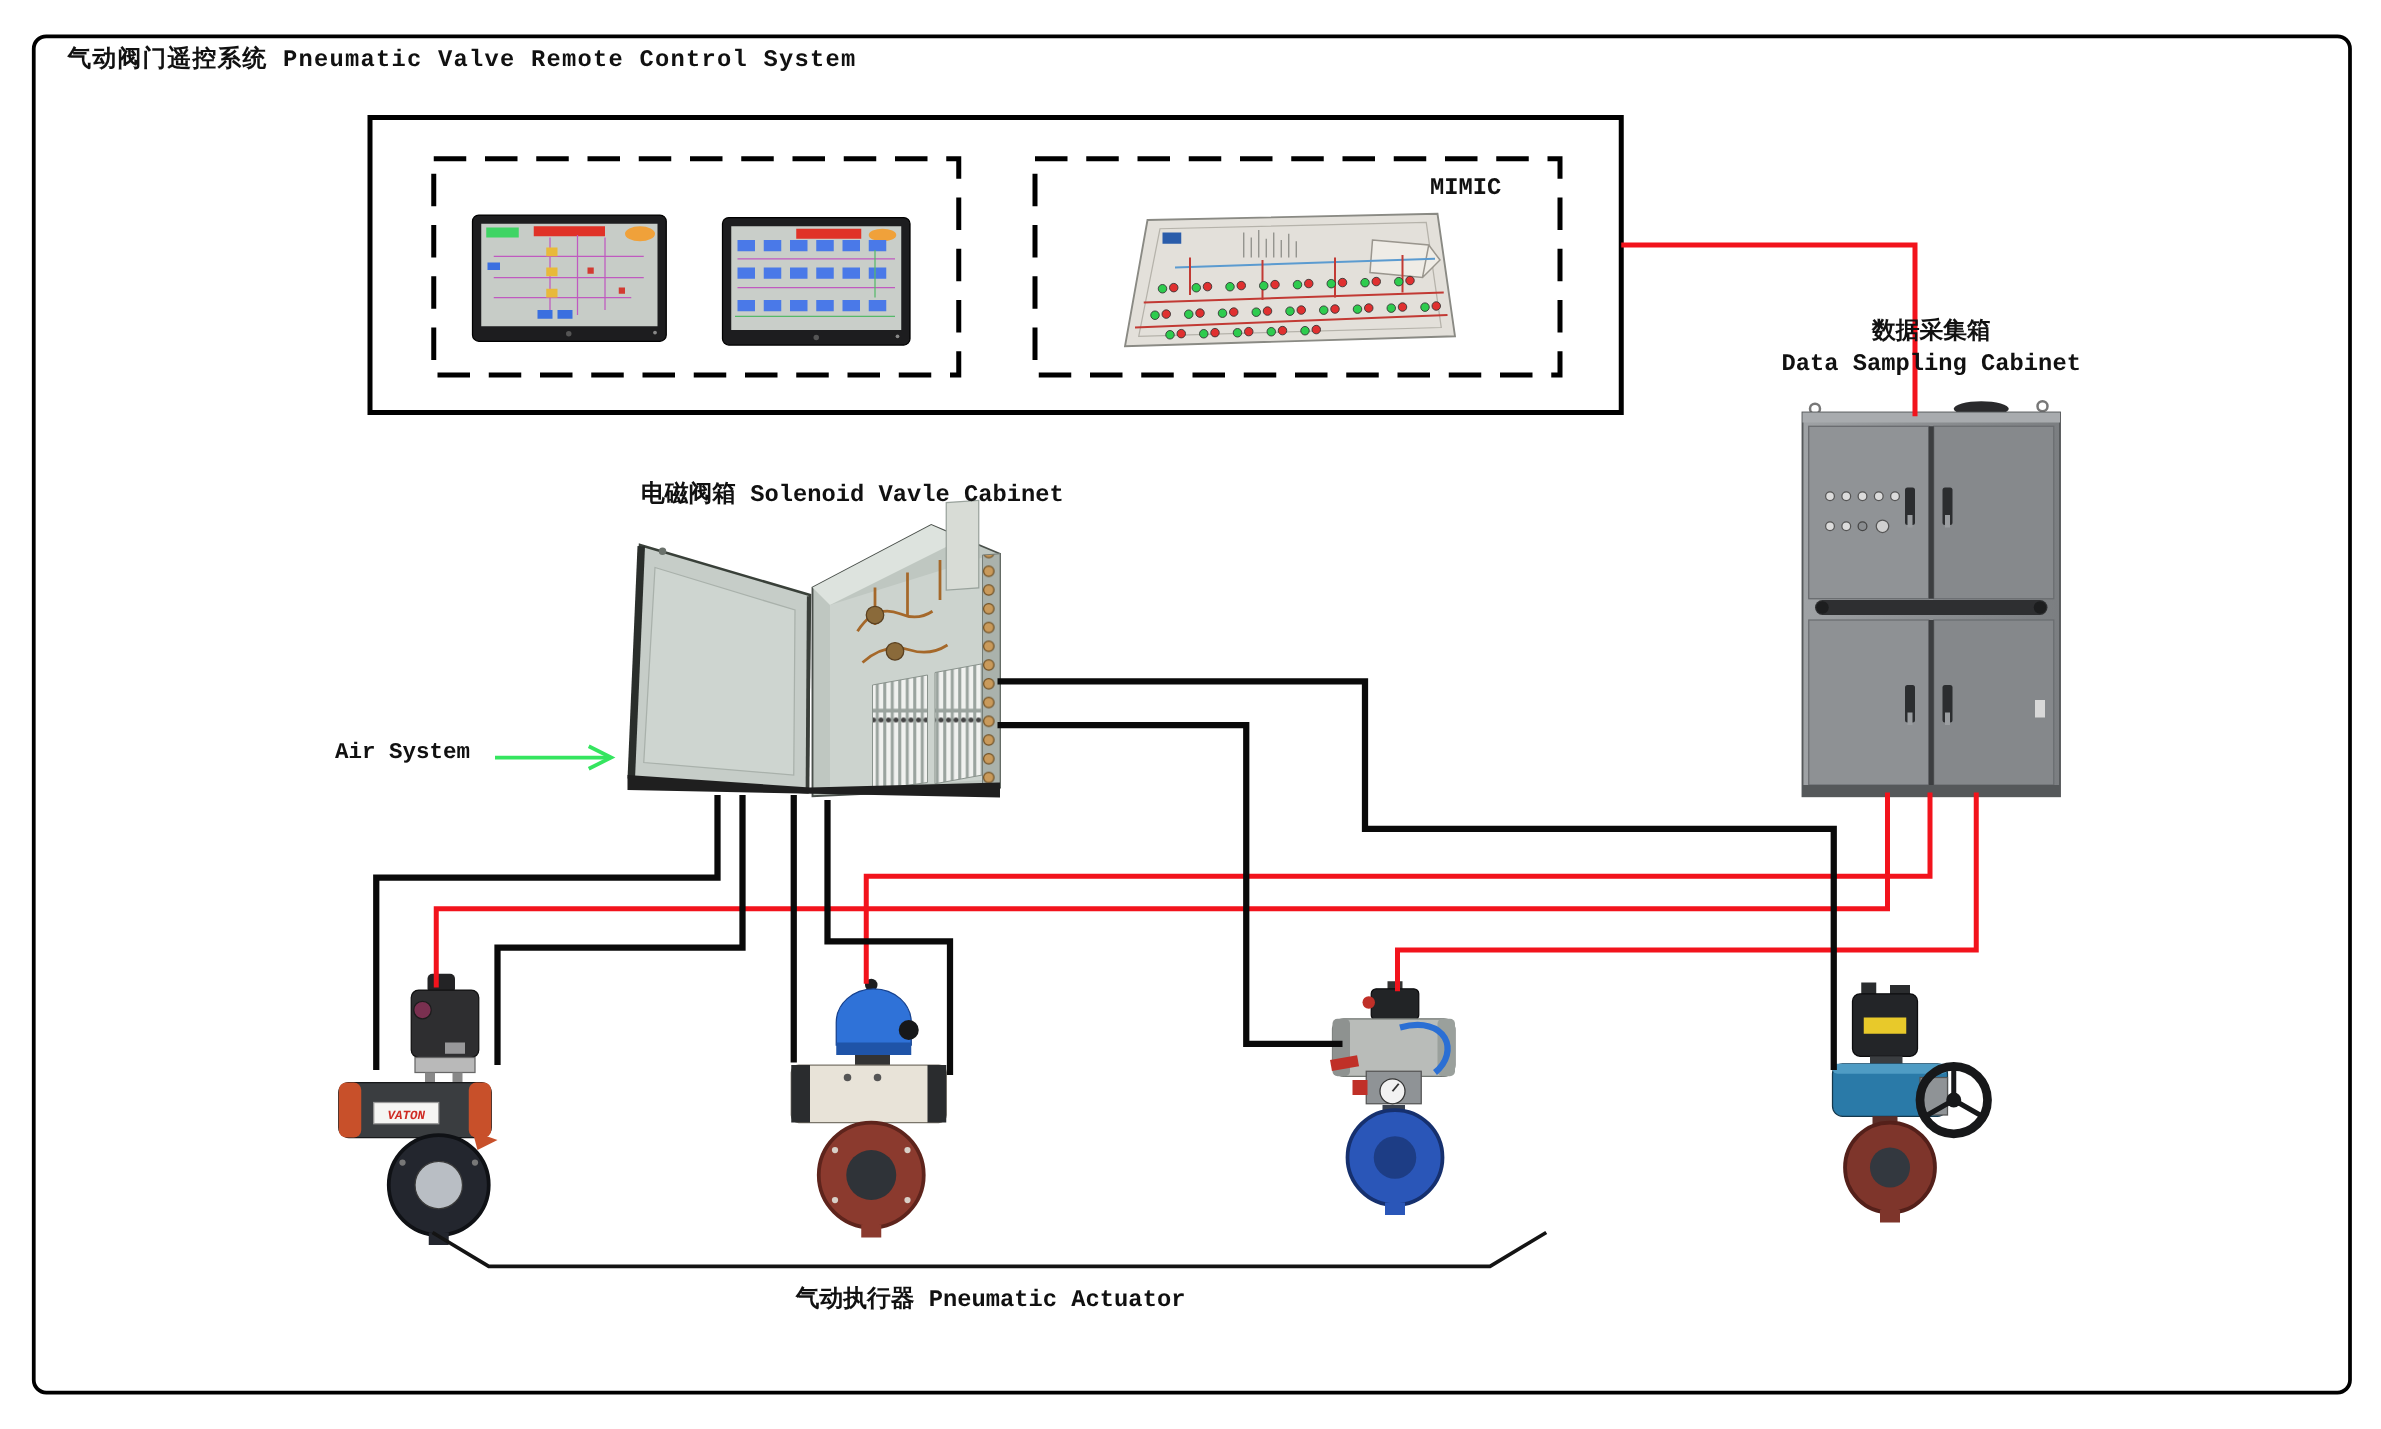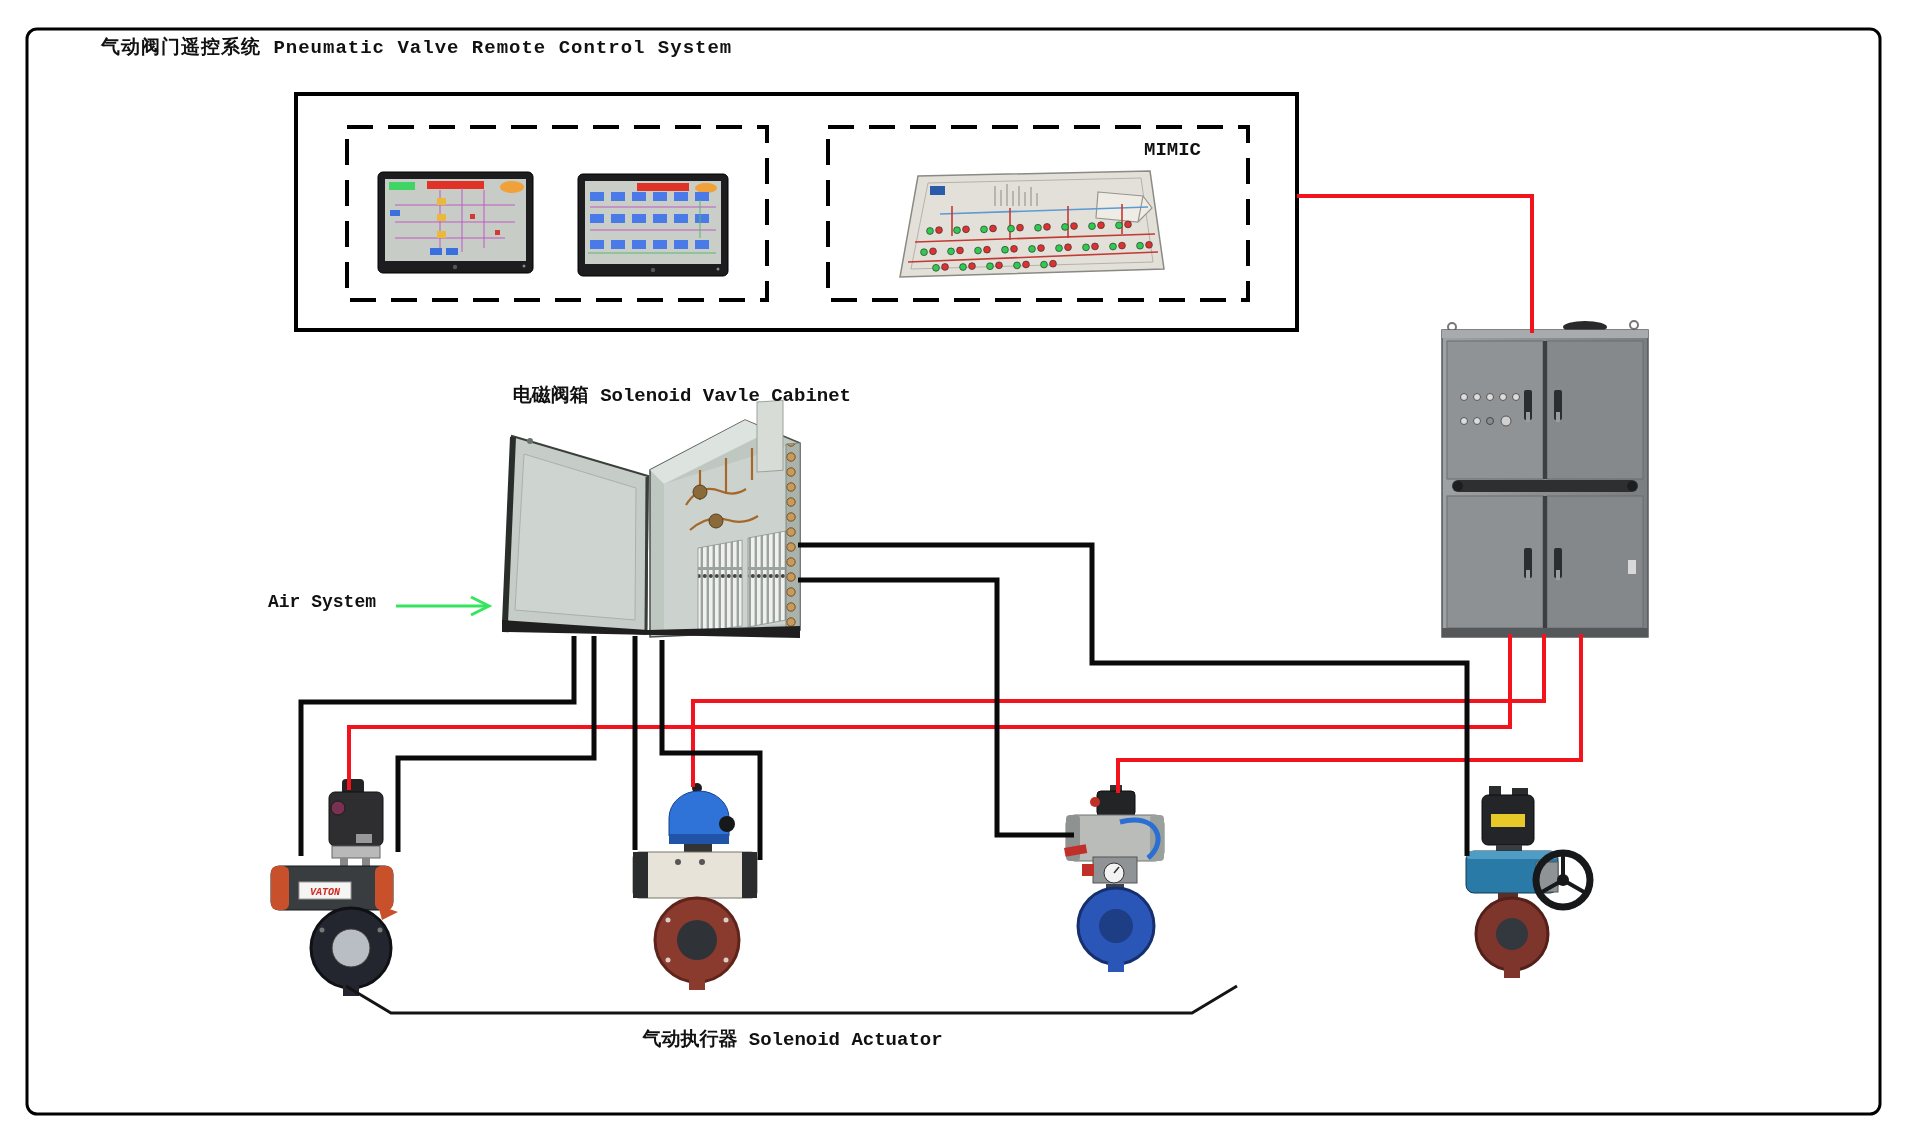--- a/index.html
+++ b/index.html
@@ -3,21 +3,21 @@
 <meta charset="utf-8">
 <style>
   html,body { margin:0; padding:0; background:#fff; }
   .canvas {
     position:relative; width:1905px; height:1143px; background:#ffffff;
     overflow:hidden; font-family:"Liberation Mono","DejaVu Sans Mono",monospace;
   }
   svg.layer { position:absolute; left:0; top:0; }
   .label { position:absolute; color:#111; white-space:nowrap; z-index:5; }
   .label.center { text-align:center; white-space:normal; }
-  #title-label     { left:54px;  top:34px;  font-size:19px; letter-spacing:1px; font-weight:600;margin-left:47px;}
+  #title-label     { left:54px;  top:34px;  font-size:19px; letter-spacing:1px; font-weight:600;}
   #cs-label        { left:347px; top:139px; width:420px; font-size:19px; text-align:center; font-weight:600;}
   #mimic-label     { left:781px; top:139px; width:420px; font-size:19px; text-align:right; font-weight:600;}
   #dsc-label       { left:1385px;top:252px; width:320px; font-size:19px; line-height:26px; text-align:center; font-weight:600;}
   #svc-label       { left:451px; top:382px; width:400px; font-size:19px; text-align:right; font-weight:600;}
   #air-label       { left:268px; top:592px; font-size:18px; font-weight:600;}
   #act-label       { left:620px; top:1026px; width:345px; font-size:19px; text-align:center; font-weight:600;}
 </style>
 </head>
 <body>
 
@@ -347,16 +347,20 @@
         <polyline points="594,636 594,758 398,758 398,852" fill="none" stroke="#0a0a0a" stroke-width="5"></polyline>
         <polyline points="635,636 635,850" fill="none" stroke="#0a0a0a" stroke-width="5"></polyline>
         <polyline points="662,640 662,753 760,753 760,860" fill="none" stroke="#0a0a0a" stroke-width="5"></polyline>
         <polyline points="798,545 1092,545 1092,663 1467,663 1467,856" fill="none" stroke="#0a0a0a" stroke-width="5"></polyline>
         <polyline points="798,580 997,580 997,835 1074,835" fill="none" stroke="#0a0a0a" stroke-width="5"></polyline>
       </g>
   </svg>
 
   <div class="label" id="title-label">气动阀门遥控系统 Pneumatic Valve Remote Control System</div>
   <div class="label" id="mimic-label">MIMIC</div>
+  <div class="label center" id="dsc-label">
+    <div>数据采集箱</div>
+    <div>Data Sampling Cabinet</div>
+  </div>
   <div class="label" id="svc-label">电磁阀箱 Solenoid Vavle Cabinet</div>
   <div class="label" id="air-label">Air System</div>
-  <div class="label" id="act-label">气动执行器 Solenoid Actuator</div>
+  <div class="label" id="act-label">气动执行器 Pneumatic Actuator</div>
 </div>
 
 </body></html>

